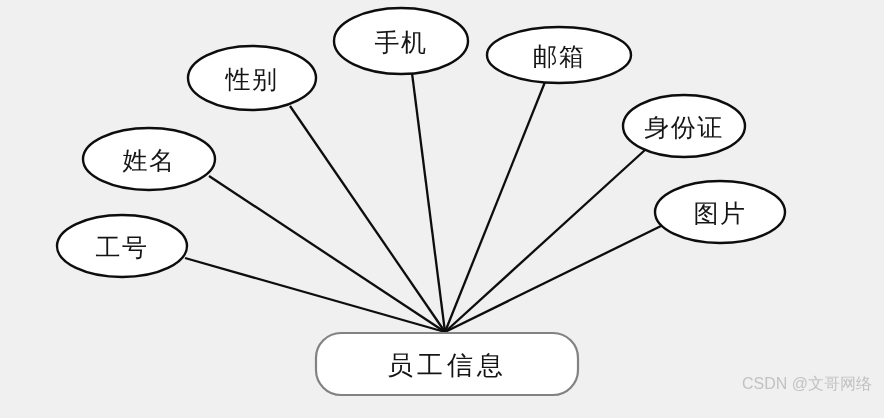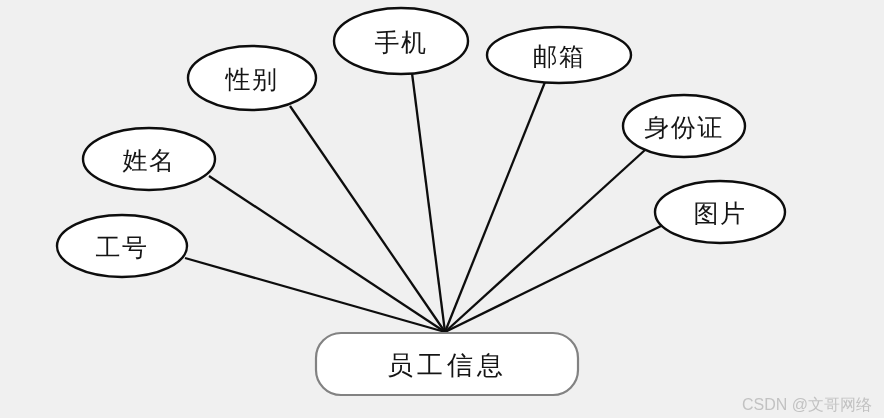--- a/index.html
+++ b/index.html
@@ -54,21 +54,21 @@
   }
   .connector {
     stroke: #0d0d0d;
     stroke-width: 2.3;
     stroke-linecap: butt;
     fill: none;
   }
   .watermark {
     position: absolute;
     right: 12px;
-    bottom: 2px;
+    bottom: 23px;
     font-family: "Liberation Sans", "DejaVu Sans", sans-serif;
     font-size: 16px;
     color: #c2c2c2;
     white-space: nowrap;
     user-select: none;
     text-align: center;
   }
 </style>
 </head>
 <body>

